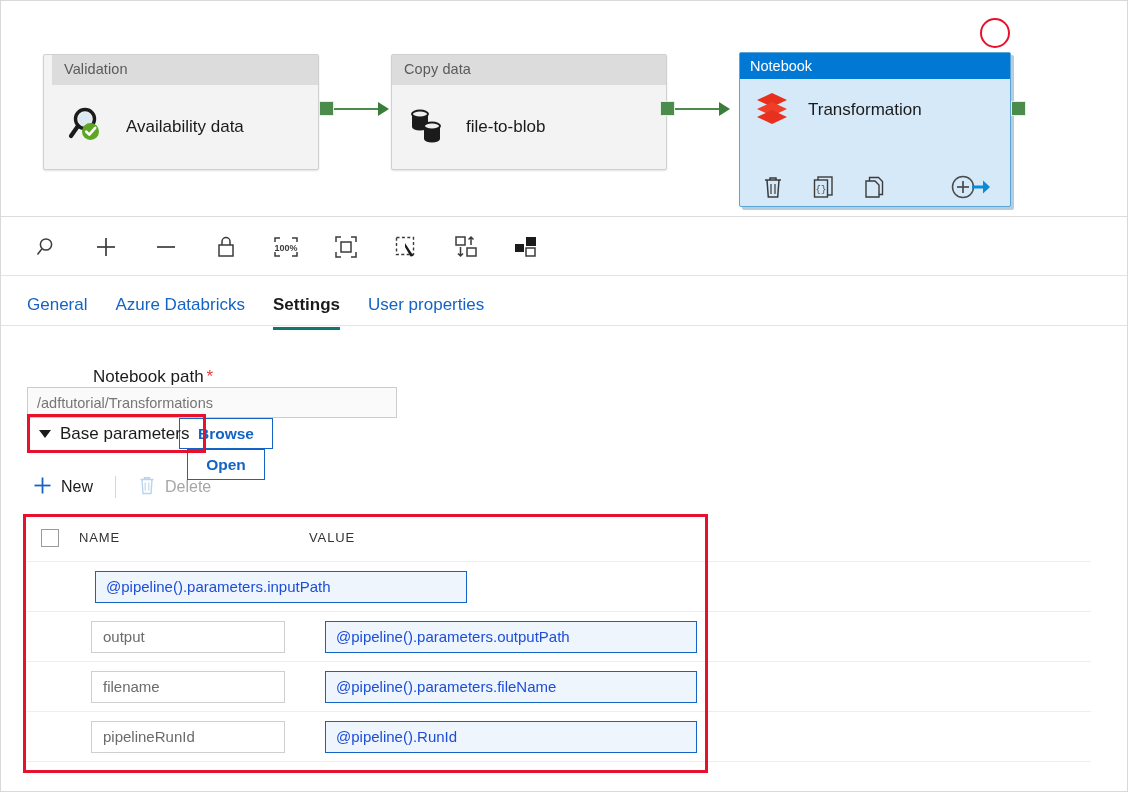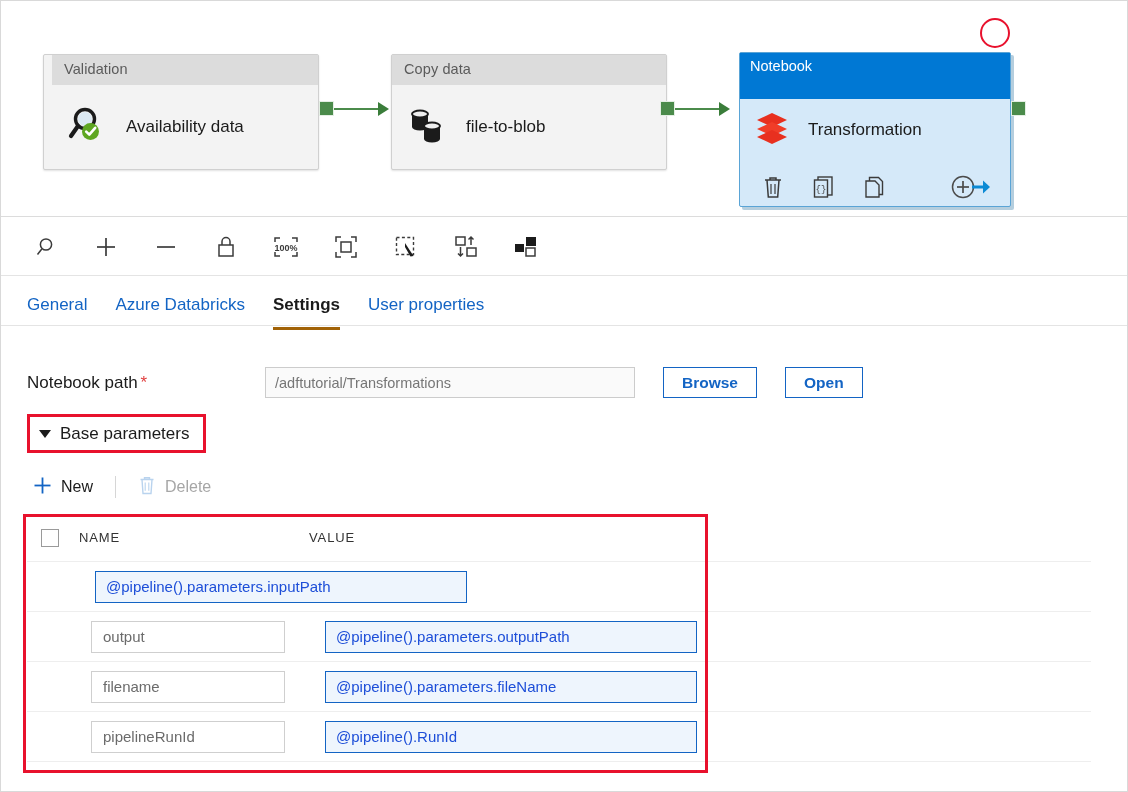--- a/index.html
+++ b/index.html
@@ -61,21 +61,21 @@
     white-space: nowrap;
   }
 
   
   .node.selected {
     background: #d5e9f9;
     border: 1px solid #5aa4d6;
     box-shadow: 3px 3px 0 0 rgba(120,165,195,.55);
   }
   .node.selected .node-head {
-    height: 46px;
+    height: 26px;
     background: #0078d4;
     color: #ffffff;
     font-size: 14.5px;
     padding: 5px 0 0 10px;
   }
   .node.selected .node-body {
     display: flex;
     align-items: center;
     height: 62px;
     padding-left: 12px;
@@ -153,31 +153,32 @@
     font-size: 17px;
     color: #1364c4;
     margin-right: 28px;
     padding-bottom: 12px;
     cursor: pointer;
     white-space: nowrap;
   }
   .tab.active {
     color: #1b1b1b;
     font-weight: bold;
-    border-bottom: 3px solid #a16207;
+    border-bottom: 3px solid #0f766e;
   }
 
   
   #form { position: absolute; left: 0; top: 334px; width: 1126px; }
 
   #path-row {
     position: absolute;
     left: 26px; top: 32px;
     display: flex;
     align-items: center;
+    flex-direction: column;
   }
   #path-label {
     font-size: 17px;
     color: #1b1b1b;
     width: 238px;
   }
   #path-label .req { color: #e03e3e; margin-left: 3px; }
   #path-input {
     width: 370px; height: 31px;
     border: 1px solid #cccccc;

